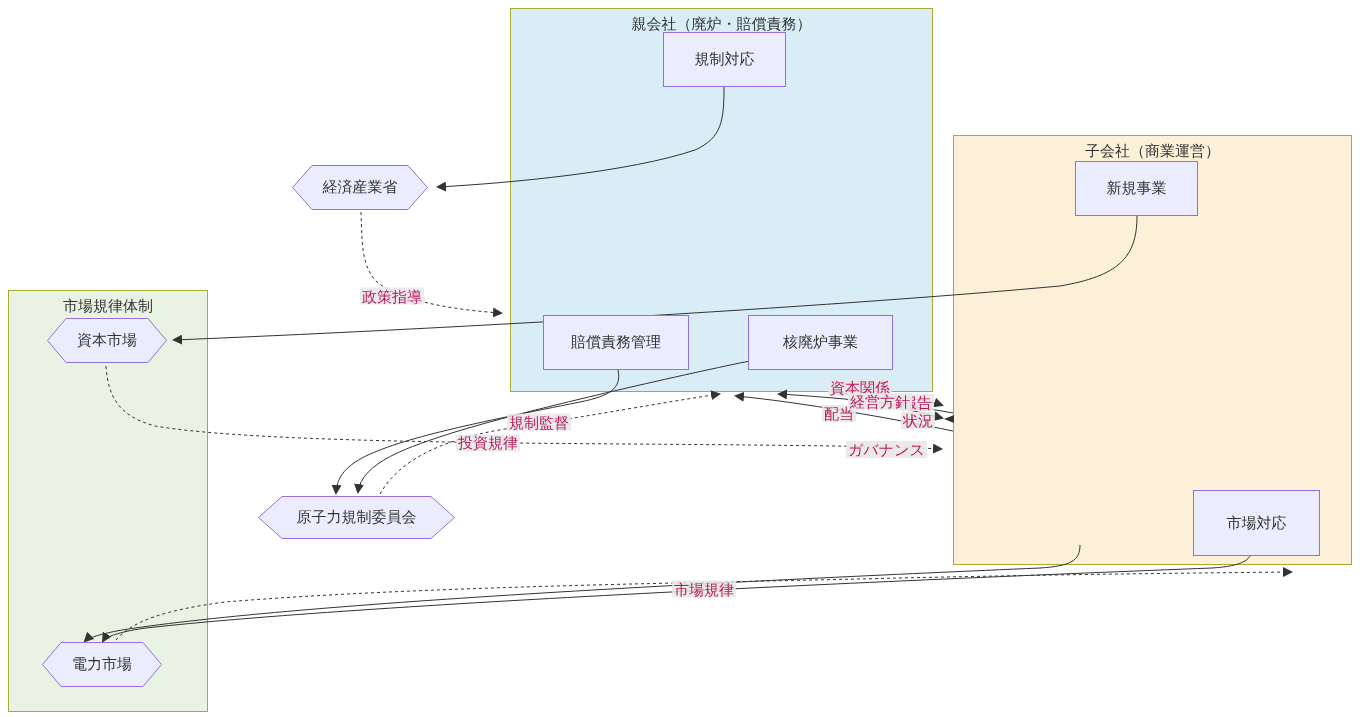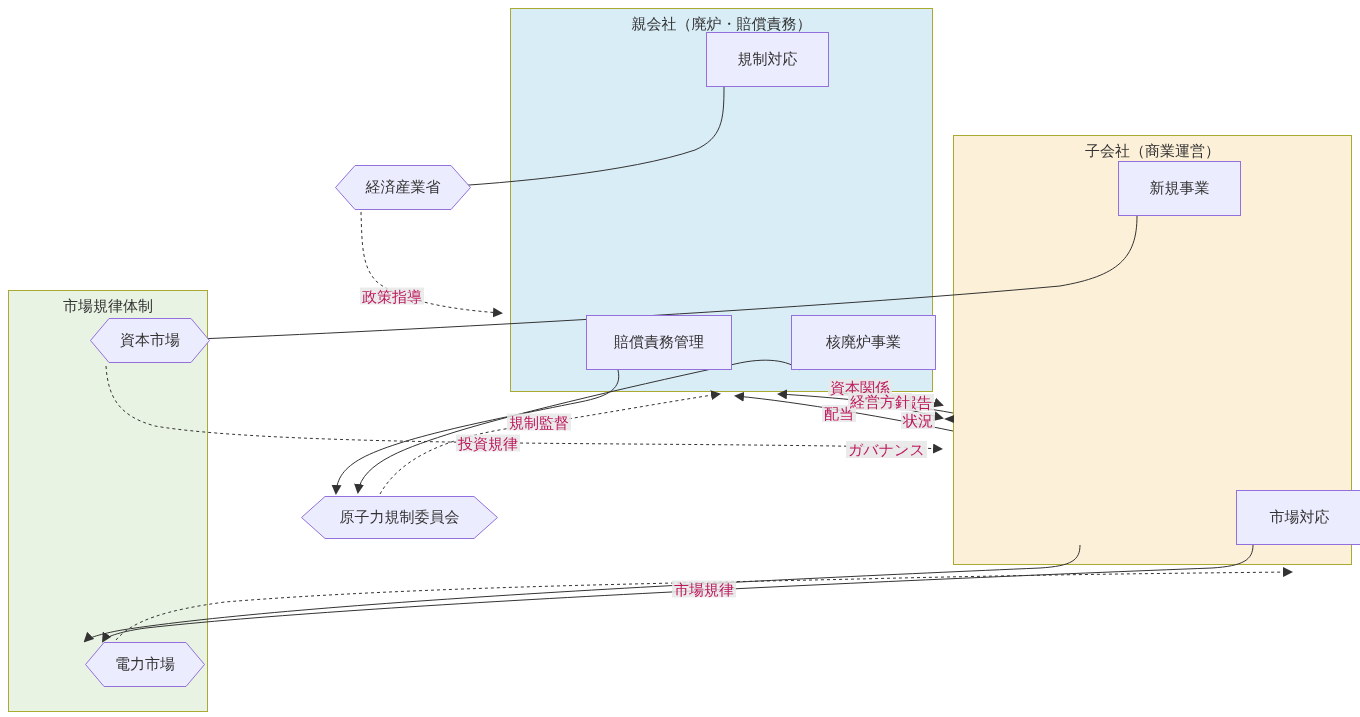--- a/index.html
+++ b/index.html
@@ -5,21 +5,21 @@
   html,body{margin:0;padding:0;background:#ffffff;}
   body{font-family:"Liberation Sans","DejaVu Sans",sans-serif;color:#333;}
   .canvas{position:relative;width:1360px;height:717px;overflow:hidden;background:#fff;}
 
   .cluster{position:absolute;border:1px solid #aaaa33;box-sizing:border-box;z-index:1;}
   .cluster-title{position:absolute;top:6px;left:0;right:0;text-align:center;font-size:15px;color:#333;}
 
   .edges{position:absolute;left:0;top:0;z-index:2;pointer-events:none;}
 
   .node{position:absolute;z-index:3;display:flex;align-items:center;justify-content:center;
-        font-size:15px;color:#333;box-sizing:border-box;text-align:center;margin-left:43px;}
+        font-size:15px;color:#333;box-sizing:border-box;text-align:center;}
   .node.rect{background:#ECECFF;border:1px solid #9370DB;}
   .node.hex{background:transparent;border:none;}
   .node.hex svg{position:absolute;left:0;top:0;width:100%;height:100%;}
   .node.hex .hex-label{position:relative;z-index:1;}
 
   .edge-label{position:absolute;font-size:15px;line-height:17px;color:#be185d;
               background:rgba(232,232,232,0.85);padding:0 2px;white-space:nowrap;}
   .edge-label.centered{transform:translate(-50%,-50%);}
   .z4{z-index:4;} .z5{z-index:5;background:rgba(232,232,232,0.92);}
 </style>
@@ -82,21 +82,21 @@
   </div>
   <div class="node rect" style="left:543px;top:315px;width:146px;height:55px;">
     <span>賠償責務管理</span>
   </div>
   <div class="node rect" style="left:748px;top:315px;width:145px;height:55px;">
     <span>核廃炉事業</span>
   </div>
   <div class="node rect" style="left:1075px;top:161px;width:123px;height:55px;">
     <span>新規事業</span>
   </div>
-  <div class="node rect" style="left:1193px;top:490px;width:127px;height:55px;">
+  <div class="node rect" style="left:1193px;top:490px;width:127px;height:66px;">
     <span>市場対応</span>
   </div>
 
   <div class="node hex" style="left:292px;top:165px;width:136px;height:45px;">
     <svg viewBox="0 0 136 45" preserveAspectRatio="none">
       <polygon points="20,0.5 116,0.5 135.5,22.5 116,44.5 20,44.5 0.5,22.5" fill="#ECECFF" stroke="#9370DB" stroke-width="1"></polygon>
     </svg>
     <span class="hex-label">経済産業省</span>
   </div>
   <div class="node hex" style="left:258px;top:496px;width:197px;height:43px;">
@@ -113,21 +113,21 @@
   </div>
   <div class="node hex" style="left:42px;top:642px;width:120px;height:45px;">
     <svg viewBox="0 0 120 45" preserveAspectRatio="none">
       <polygon points="19,0.5 101,0.5 119.5,22.5 101,44.5 19,44.5 0.5,22.5" fill="#ECECFF" stroke="#9370DB" stroke-width="1"></polygon>
     </svg>
     <span class="hex-label">電力市場</span>
   </div>
 
   <div class="edge-label centered z4" style="left:392px;top:296px;">政策指導</div>
   <div class="edge-label centered z4" style="left:539px;top:422px;">規制監督</div>
-  <div class="edge-label centered z4" style="left:488px;top:443px;">投資規律</div>
+  <div class="edge-label centered z4" style="left:488px;top:443px;font-family:Liberation Serif, serif;">投資規律</div>
   <div class="edge-label centered z4" style="left:704px;top:589px;">市場規律</div>
 
   <div class="edge-label z4" style="left:828px;top:379px;">資本関係</div>
   <div class="edge-label z4" style="left:822px;top:405px;">配当</div>
   <div class="edge-label z4" style="left:900px;top:394px;">報告</div>
   <div class="edge-label z4" style="left:901px;top:412px;">状況</div>
   <div class="edge-label z5" style="left:848px;top:393px;">経営方針</div>
   <div class="edge-label z5" style="left:846px;top:413px;margin-top:28px;">ガバナンス</div>
 
 </div>

